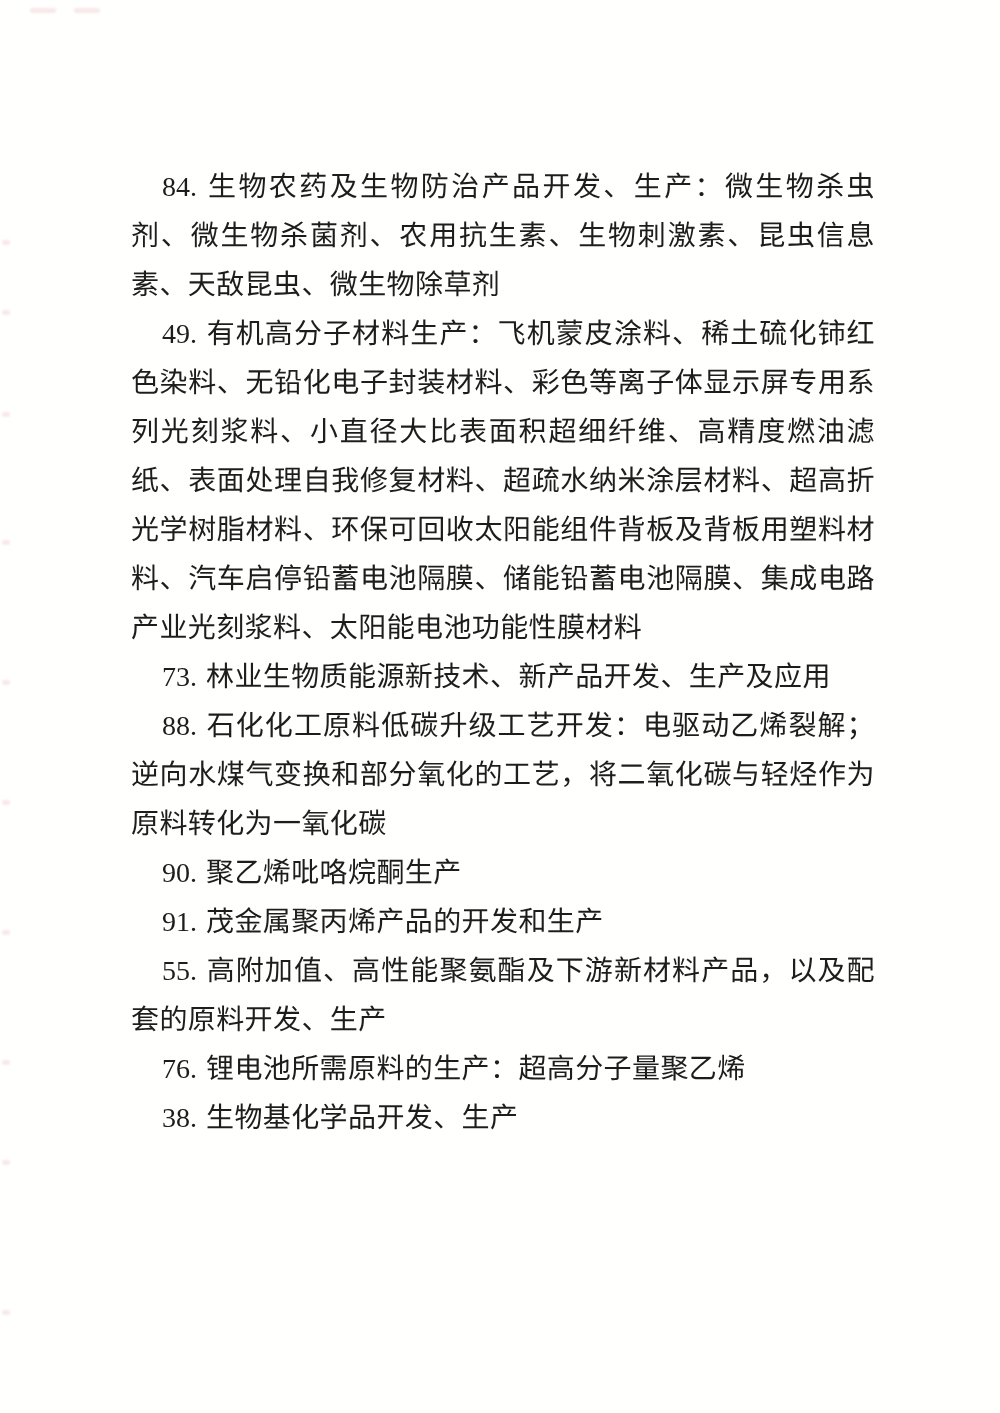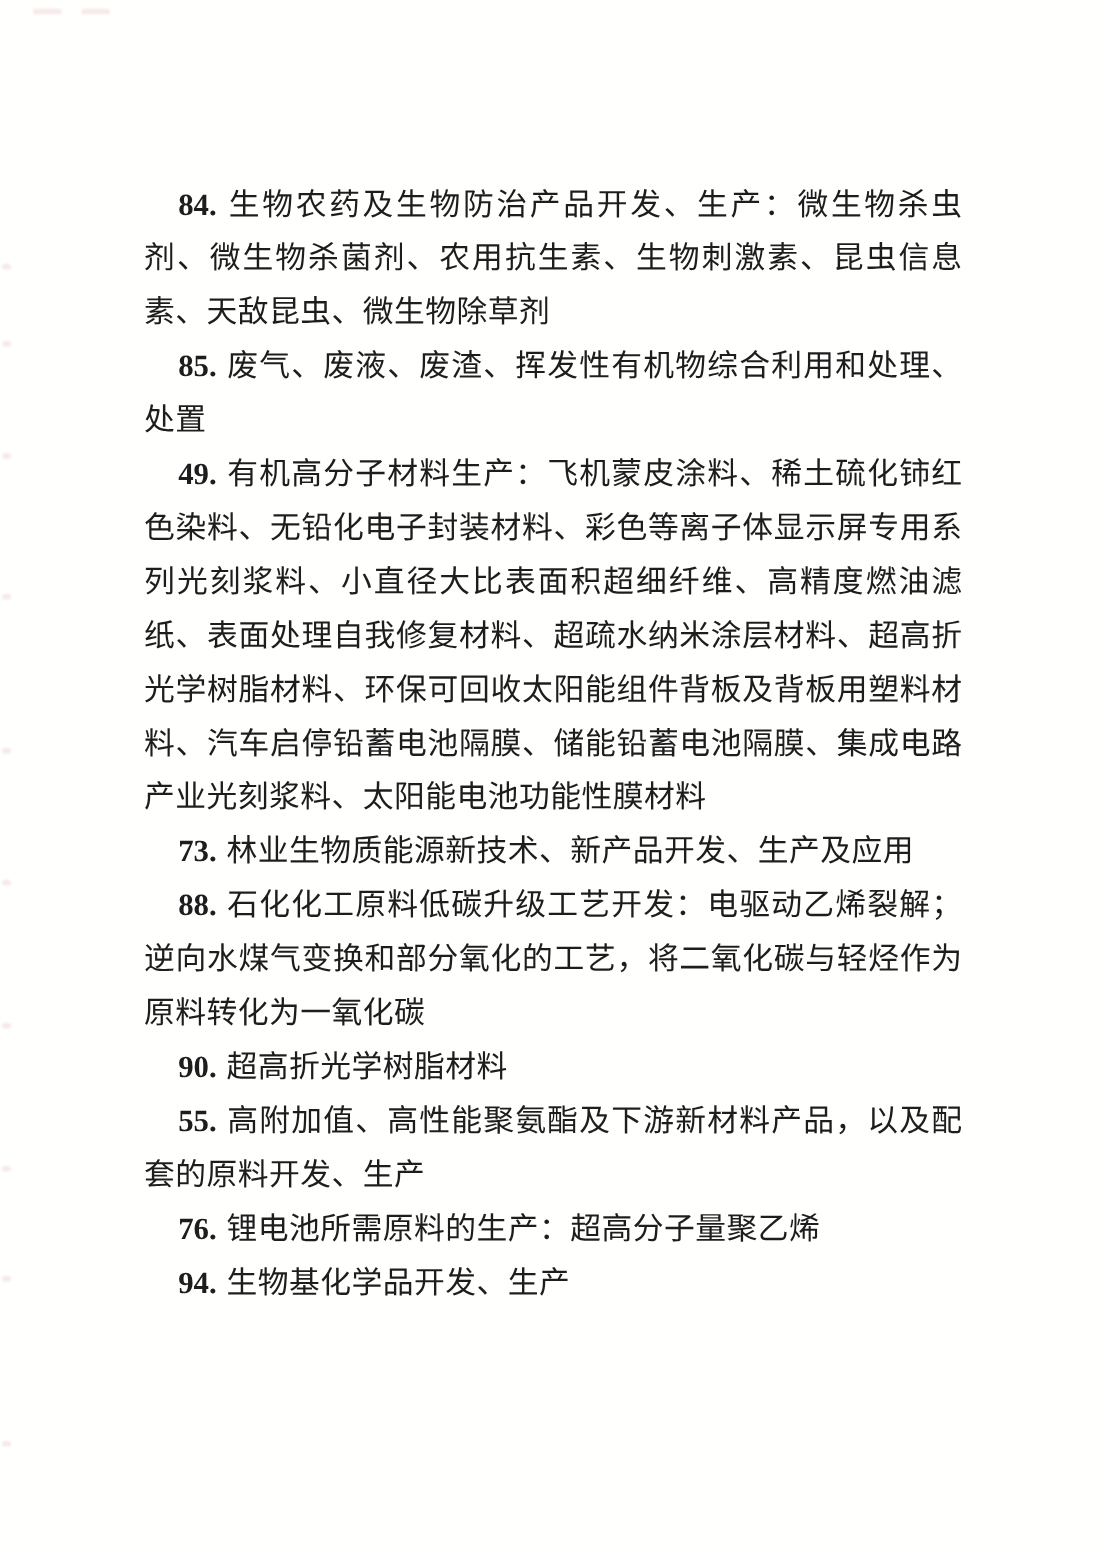--- a/index.html
+++ b/index.html
@@ -29,21 +29,20 @@
     color: #1d1d1d;
     text-align: justify;
     text-align-last: left;
     text-indent: 31px;
     letter-spacing: 0.4px;
     word-break: break-all;
   }
   .item-number {
     margin-right: 9px;
     letter-spacing: 0;
-    font-weight: bold;
   }
   
   .speck {
     position: absolute;
     width: 8px;
     height: 5px;
     border-radius: 2px;
     background: #c05050;
     opacity: 0.12;
     filter: blur(1px);
@@ -67,48 +66,48 @@
   <div class="speck" style="left:2px; top:1060px;"></div>
   <div class="speck" style="left:2px; top:1160px;"></div>
   <div class="speck" style="left:2px; top:1310px;"></div>
 
   <div class="content">
 
     <p class="doc-paragraph">
       <span class="item-number">84.</span><span>生物农药及生物防治产品开发、生产：微生物杀虫剂、微生物杀菌剂、农用抗生素、生物刺激素、昆虫信息素、天敌昆虫、微生物除草剂</span>
     </p>
 
-    <p class="doc-paragraph">
-      <span class="item-number">85.</span><span>废气、废液、废渣、挥发性有机物综合利用和处理、处置</span>
-    </p>
 
     <p class="doc-paragraph">
       <span class="item-number">49.</span><span>有机高分子材料生产：飞机蒙皮涂料、稀土硫化铈红色染料、无铅化电子封装材料、彩色等离子体显示屏专用系列光刻浆料、小直径大比表面积超细纤维、高精度燃油滤纸、表面处理自我修复材料、超疏水纳米涂层材料、超高折光学树脂材料、环保可回收太阳能组件背板及背板用塑料材料、汽车启停铅蓄电池隔膜、储能铅蓄电池隔膜、集成电路产业光刻浆料、太阳能电池功能性膜材料</span>
     </p>
 
     <p class="doc-paragraph">
       <span class="item-number">73.</span><span>林业生物质能源新技术、新产品开发、生产及应用</span>
     </p>
 
     <p class="doc-paragraph">
       <span class="item-number">88.</span><span>石化化工原料低碳升级工艺开发：电驱动乙烯裂解；逆向水煤气变换和部分氧化的工艺，将二氧化碳与轻烃作为原料转化为一氧化碳</span>
     </p>
 
 
     <p class="doc-paragraph">
-      <span class="item-number">90.</span><span>超高折光学树脂材料</span>
+      <span class="item-number">90.</span><span>聚乙烯吡咯烷酮生产</span>
     </p>
 
+    <p class="doc-paragraph">
+      <span class="item-number">91.</span><span>茂金属聚丙烯产品的开发和生产</span>
+    </p>
 
     <p class="doc-paragraph">
       <span class="item-number">55.</span><span>高附加值、高性能聚氨酯及下游新材料产品，以及配套的原料开发、生产</span>
     </p>
 
     <p class="doc-paragraph">
       <span class="item-number">76.</span><span>锂电池所需原料的生产：超高分子量聚乙烯</span>
     </p>
 
     <p class="doc-paragraph">
-      <span class="item-number">94.</span><span>生物基化学品开发、生产</span>
+      <span class="item-number">38.</span><span>生物基化学品开发、生产</span>
     </p>
   </div>
 
 </div>
 
 </body></html>

